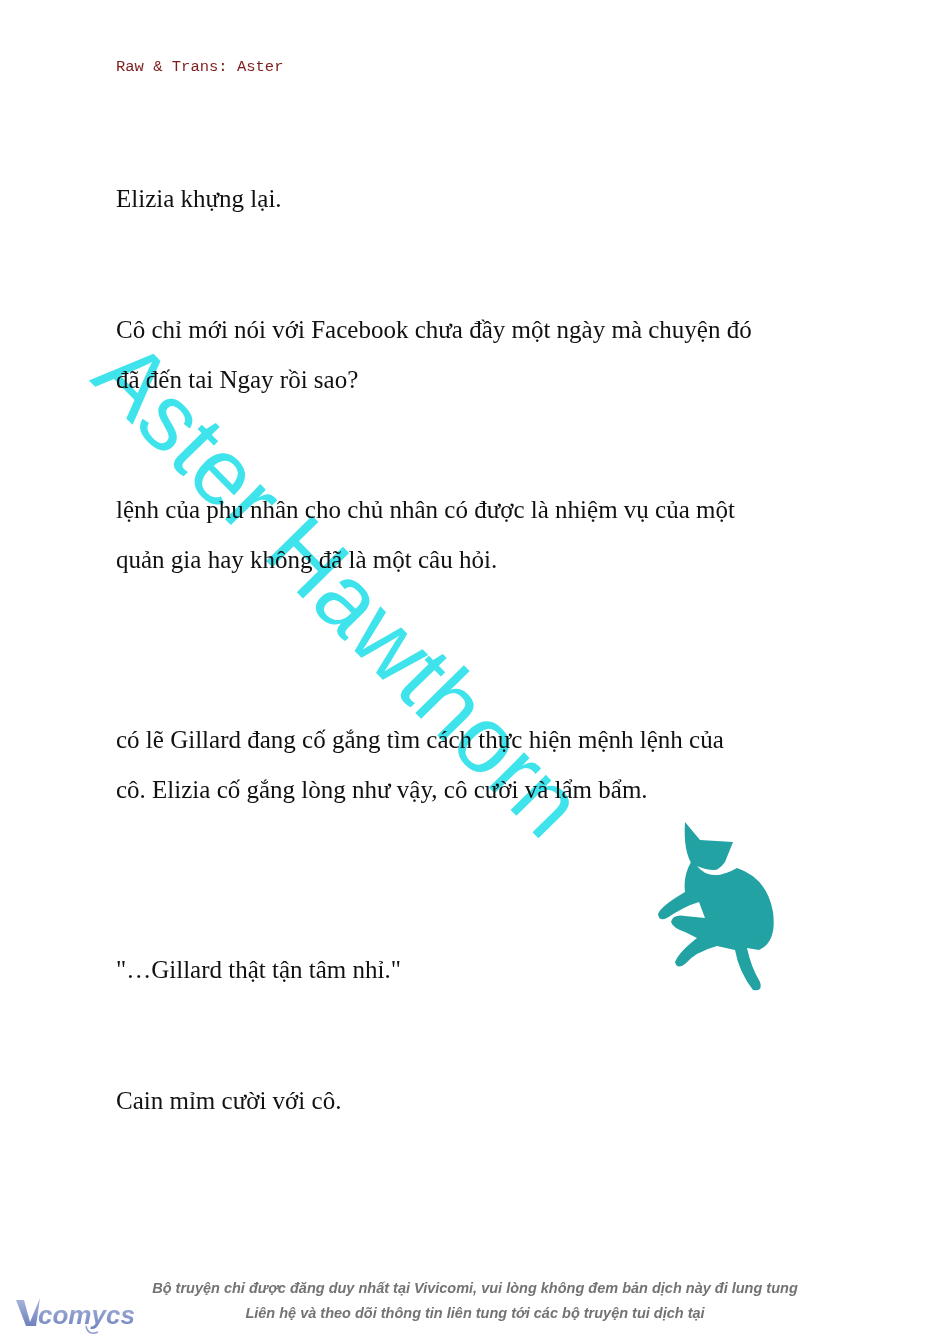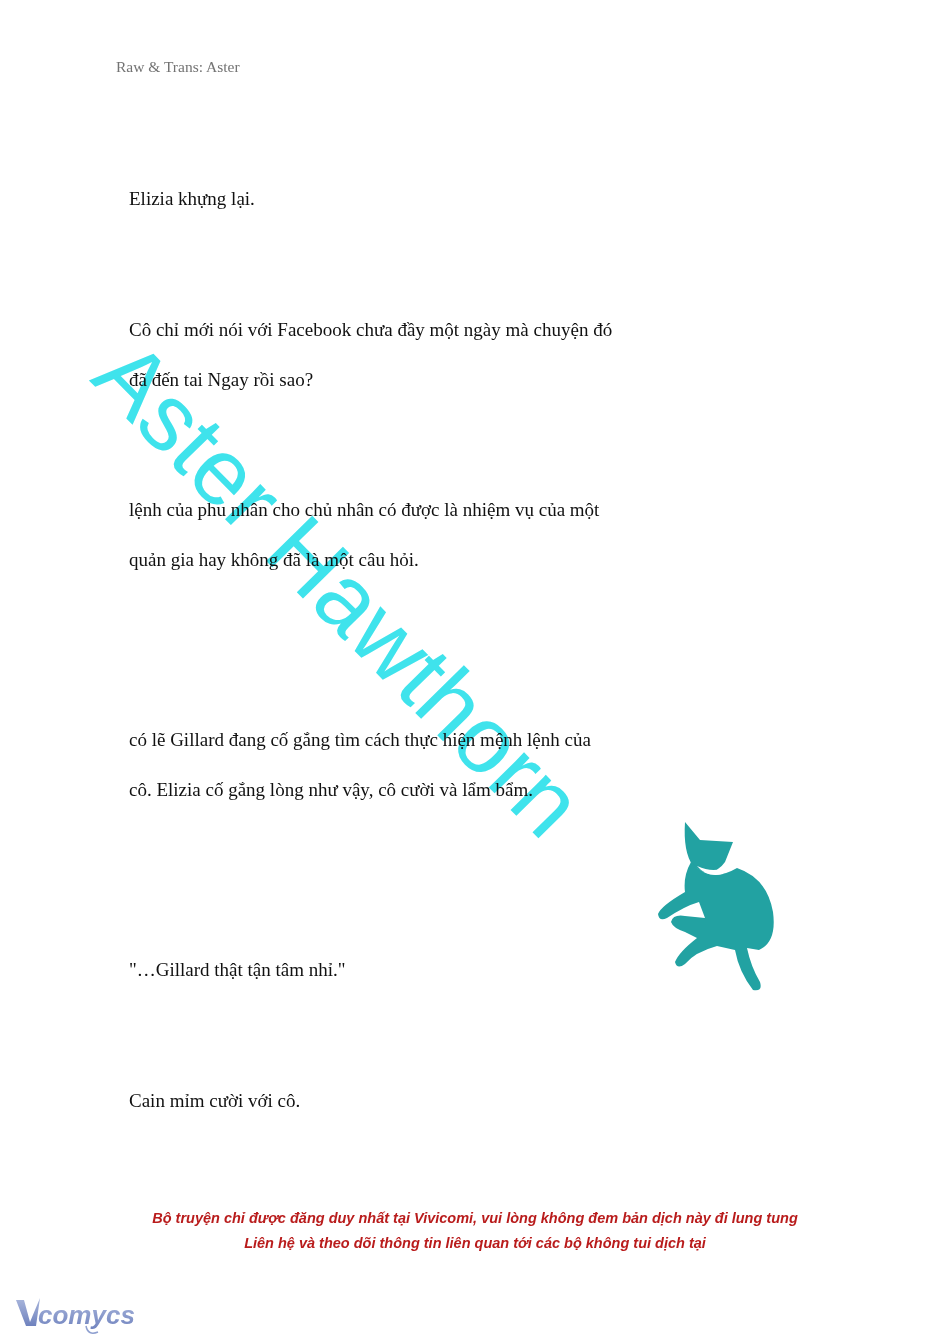--- a/index.html
+++ b/index.html
@@ -3,34 +3,34 @@
 <meta charset="utf-8">
 <style>
   html, body { margin: 0; padding: 0; }
   body {
     width: 950px; height: 1343px; background: #ffffff;
     position: relative; overflow: hidden;
     font-family: "Liberation Serif", serif; color: #111;
   }
   .header {
     position: absolute; left: 116px; top: 58px;
-    font-family: Liberation Serif, serif; font-size: 15.5px; color: #737373;
+    font-family: Liberation Mono, monospace; font-size: 15.5px; color: #7f1d1d;
   }
   .wm-pos { position:absolute; left: 145px; top: 325px; }
   .content { position: absolute; left: 116px; top: 0; z-index: 2; width: 720px; }
   .para {
-    position: absolute; left: 13px; width: 720px;
-    font-size: 19px; line-height: 49.5px; white-space: nowrap;
+    position: absolute; left: 0; width: 720px;
+    font-size: 25px; line-height: 49.5px; white-space: nowrap;
   }
   .cat { position: absolute; left: 655px; top: 822px; z-index: 1; }
   .footer {
-    position: absolute; left: 0; width: 950px; top: 1206px;
+    position: absolute; left: 0; width: 950px; top: 1276px;
     text-align: center; font-family: "Liberation Sans", sans-serif;
     font-style: italic; font-weight: bold; font-size: 14.5px;
-    color: #b91c1c; line-height: 25px; z-index: 2;
+    color: #737373; line-height: 25px; z-index: 2;
   }
   .logo { position: absolute; left: 16px; top: 1296px; z-index: 2; }
 </style>
 </head>
 <body>
 
 <div class="header">Raw &amp; Trans: Aster</div>
 
 <div class="wm-pos">
   <div style="position:absolute; left:0; top:0; transform-origin:0 0; transform:rotate(45.5deg);
@@ -66,21 +66,21 @@
   <div class="para" style="top:945px">
     <div>"…Gillard thật tận tâm nhỉ."</div>
   </div>
   <div class="para" style="top:1076px">
     <div>Cain mỉm cười với cô.</div>
   </div>
 </div>
 
 <div class="footer">
   <div>Bộ truyện chỉ được đăng duy nhất tại Vivicomi, vui lòng không đem bản dịch này đi lung tung</div>
-  <div>Liên hệ và theo dõi thông tin liên quan tới các bộ không tui dịch tại</div>
+  <div>Liên hệ và theo dõi thông tin liên tung tới các bộ truyện tui dịch tại</div>
 </div>
 
 <svg class="logo" width="130" height="40" viewBox="0 0 130 40">
   <defs>
     <linearGradient id="lg" x1="0" y1="0" x2="0" y2="1">
       <stop offset="0" stop-color="#a9b6dc"></stop>
       <stop offset="1" stop-color="#6f82be"></stop>
     </linearGradient>
   </defs>
   <path d="M0 4 L8 4 L14 26 L24 2 L20 30 L10 30 Z" fill="url(#lg)"></path>

